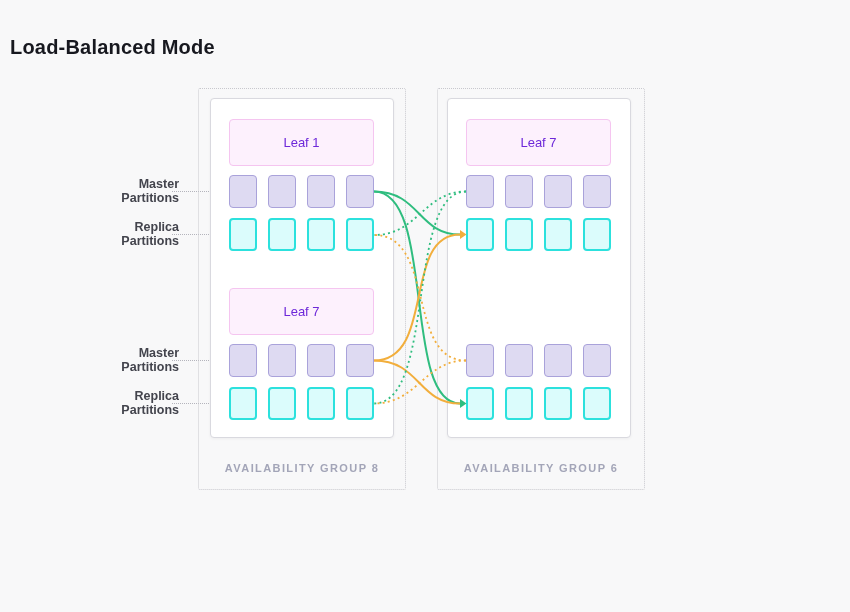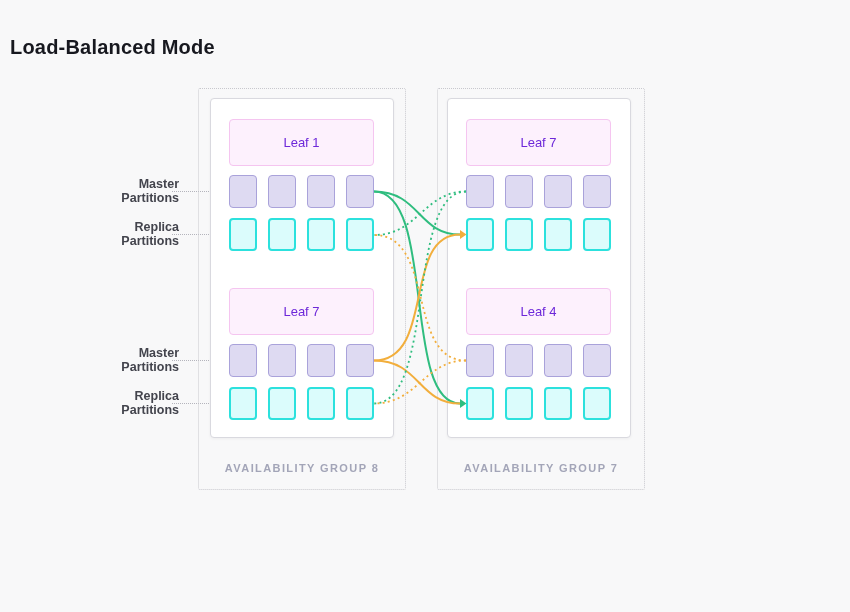--- a/index.html
+++ b/index.html
@@ -43,21 +43,21 @@
 
   <div class="side-label" style="top:347px">Master Partitions</div>
   <div class="leader" style="top:360px"></div>
   <div class="side-label" style="top:390px">Replica Partitions</div>
   <div class="leader" style="top:403px"></div>
 
   <div class="group" style="left:198px">
     <div class="group-label">AVAILABILITY GROUP 8</div>
   </div>
   <div class="group" style="left:437px">
-    <div class="group-label">AVAILABILITY GROUP 7</div>
+    <div class="group-label">AVAILABILITY GROUP 6</div>
   </div>
 
   <div class="leaf-container" style="left:210px">
     <div class="leaf-title" style="top:20px">Leaf 1</div>
     <div class="prow" style="top:76px">
       <div class="pbox master"></div>
       <div class="pbox master"></div>
       <div class="pbox master"></div>
       <div class="pbox master"></div>
     </div>
@@ -89,21 +89,20 @@
       <div class="pbox master"></div>
       <div class="pbox master"></div>
       <div class="pbox master"></div>
     </div>
     <div class="prow" style="top:119px">
       <div class="pbox replica"></div>
       <div class="pbox replica"></div>
       <div class="pbox replica"></div>
       <div class="pbox replica"></div>
     </div>
-    <div class="leaf-title" style="top:189px">Leaf 4</div>
     <div class="prow" style="top:245px">
       <div class="pbox master"></div>
       <div class="pbox master"></div>
       <div class="pbox master"></div>
       <div class="pbox master"></div>
     </div>
     <div class="prow" style="top:288px">
       <div class="pbox replica"></div>
       <div class="pbox replica"></div>
       <div class="pbox replica"></div>

